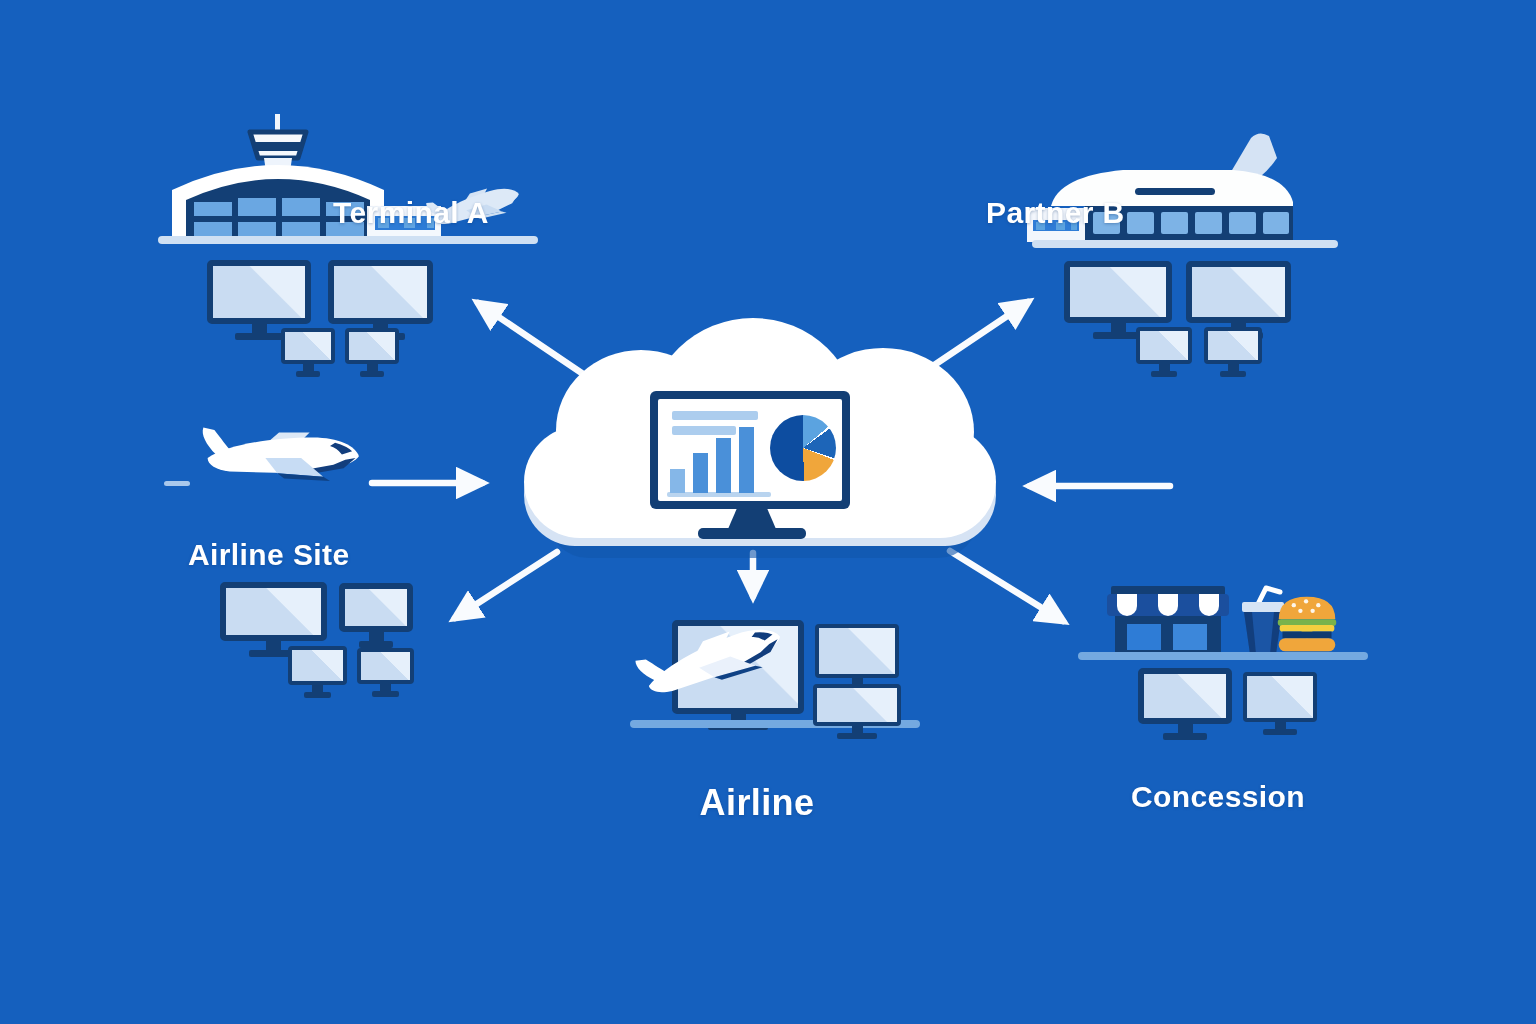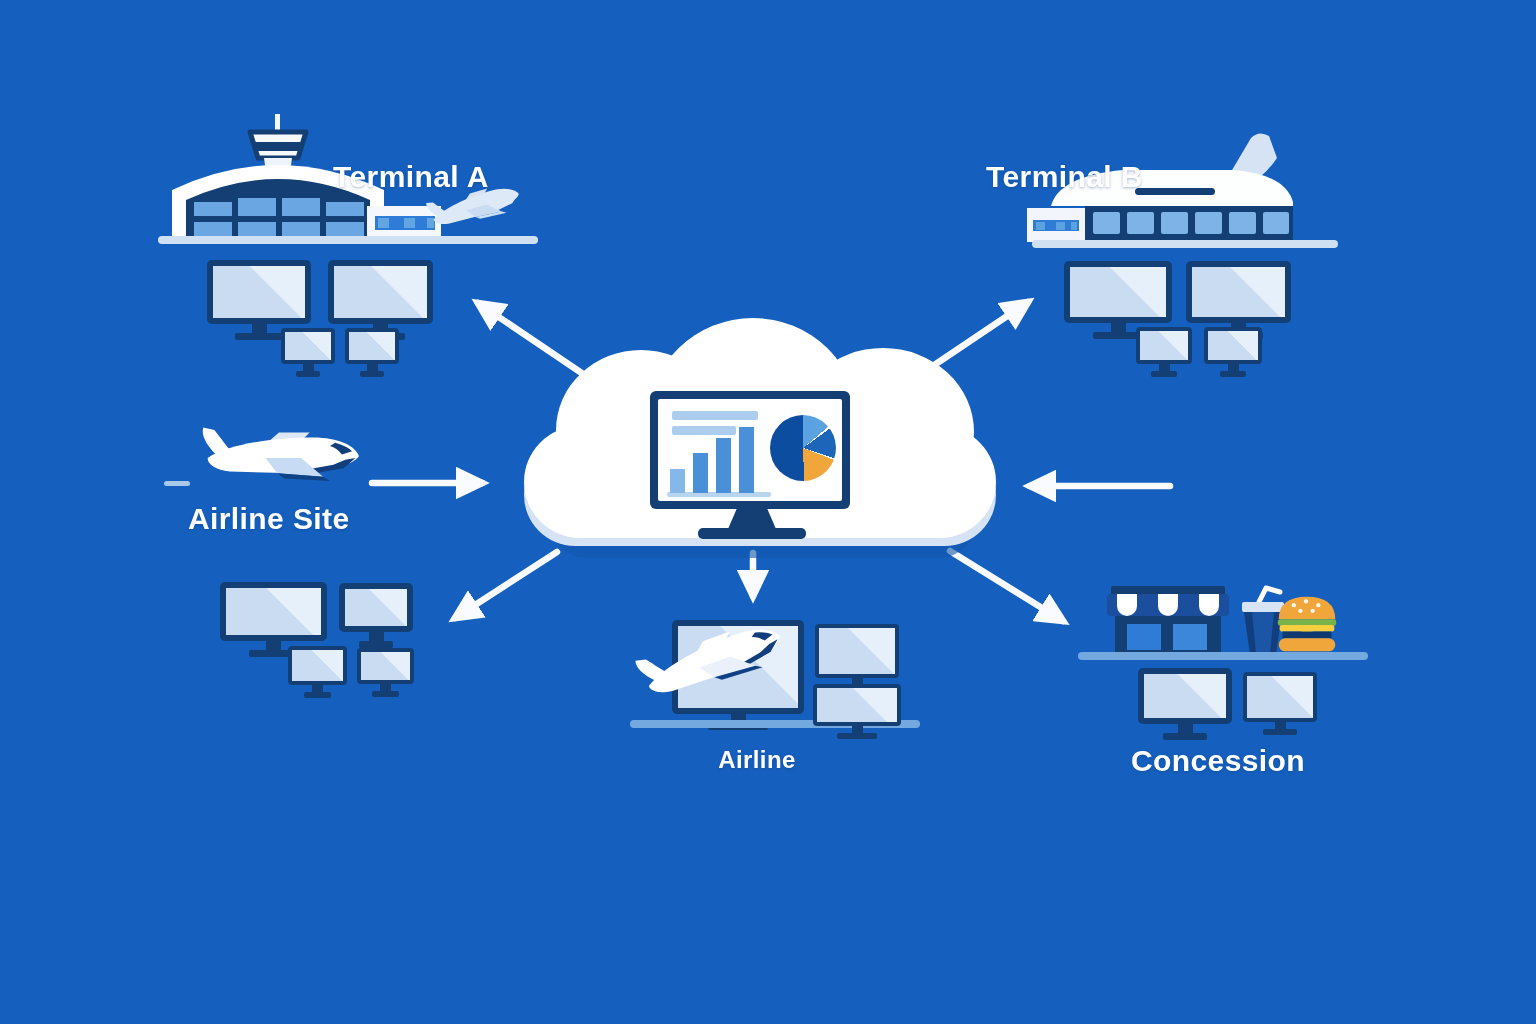--- a/index.html
+++ b/index.html
@@ -1,20 +1,20 @@
 <!DOCTYPE html>
 <html><head>
 <meta charset="utf-8">
 <style>
   html,body{margin:0;padding:0;background:#1560be;}
   #canvas{position:relative;width:1536px;height:1024px;background:#1560be;overflow:hidden;
           font-family:"Liberation Sans",sans-serif;}
   .abs{position:absolute;}
   .label{position:absolute;color:#ffffff;font-weight:700;font-size:30px;letter-spacing:.4px;
-         text-shadow:0 1px 3px rgba(12,52,110,.35);white-space:nowrap;}
+         text-shadow:0 1px 3px rgba(12,52,110,.35);white-space:nowrap;margin-top:36px;}
   
   .mon{position:absolute;}
   .mon .scr{box-sizing:border-box;width:100%;border:6px solid #133f75;border-radius:5px;
             background:linear-gradient(225deg,#e6f0fb 0%,#e6f0fb 38%,#c9dcf2 39%,#c9dcf2 100%);}
   .mon.sm .scr{border-width:4px;border-radius:4px;}
   .mon .stand{margin:0 auto;width:15px;height:9px;background:#133f75;}
   .mon.sm .stand{width:11px;height:7px;}
   .mon .base{margin:0 auto;width:46%;height:7px;background:#133f75;border-radius:2px;}
   .mon.sm .base{height:6px;}
   
@@ -160,21 +160,21 @@
     <div class="mon sm" style="left:1136px;top:327px;width:56px;z-index:4">
       <div class="scr" style="height:37px"></div>
         <div class="stand"></div>
         <div class="base"></div>
       </div>
     <div class="mon sm" style="left:1204px;top:327px;width:58px;z-index:4">
       <div class="scr" style="height:37px"></div>
         <div class="stand"></div>
         <div class="base"></div>
       </div>
-    <div class="label" style="left:986px;top:160px">Terminal B</div>
+    <div class="label" style="left:986px;top:160px">Partner B</div>
   </div>
 
   <div class="abs" style="left:0;top:0;z-index:3">
     <div class="abs" style="left:164px;top:481px;width:26px;height:5px;background:#a9c8ec;border-radius:3px"></div>
     <svg class="abs" style="left:194px;top:424px" width="170" height="68" viewBox="0 0 200 80">
         <use href="#plane-shape"></use>
       </svg>
     <div class="label" style="left:188px;top:502px">Airline Site</div>
   </div>
 
@@ -240,21 +240,21 @@
       <div class="scr" style="height:54px"></div>
         <div class="stand"></div>
         <div class="base"></div>
       </div>
     <div class="mon sm" style="left:813px;top:684px;width:88px;z-index:4">
       <div class="scr" style="height:42px"></div>
         <div class="stand"></div>
         <div class="base"></div>
       </div>
     <div class="shelf shelf-mid" style="left:630px;top:720px;width:290px"></div>
-    <div class="label" style="left:657px;top:746px;width:200px;text-align:center;font-size:24px">Airline</div>
+    <div class="label" style="left:657px;top:746px;width:200px;text-align:center;font-size:36px">Airline</div>
   </div>
 
   <div class="abs" style="left:0;top:0;z-index:3">
     <svg class="abs" style="left:1103px;top:586px" width="130" height="70" viewBox="0 0 130 70">
       <rect x="8" y="0" width="114" height="10" rx="2" fill="#133f75"></rect>
       <rect x="4" y="8" width="122" height="22" rx="4" fill="#1b4f9e"></rect>
       <path d="M14,8 h20 v12 a10 10 0 0 1 -20 0 Z" fill="#ffffff"></path>
       <path d="M55,8 h20 v12 a10 10 0 0 1 -20 0 Z" fill="#ffffff"></path>
       <path d="M96,8 h20 v12 a10 10 0 0 1 -20 0 Z" fill="#ffffff"></path>
       <rect x="12" y="30" width="106" height="40" fill="#133f75"></rect>

